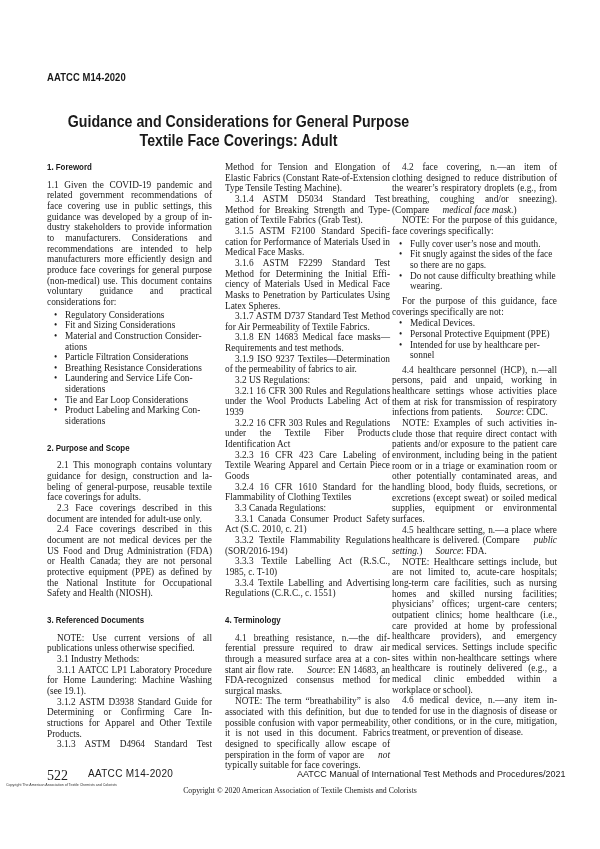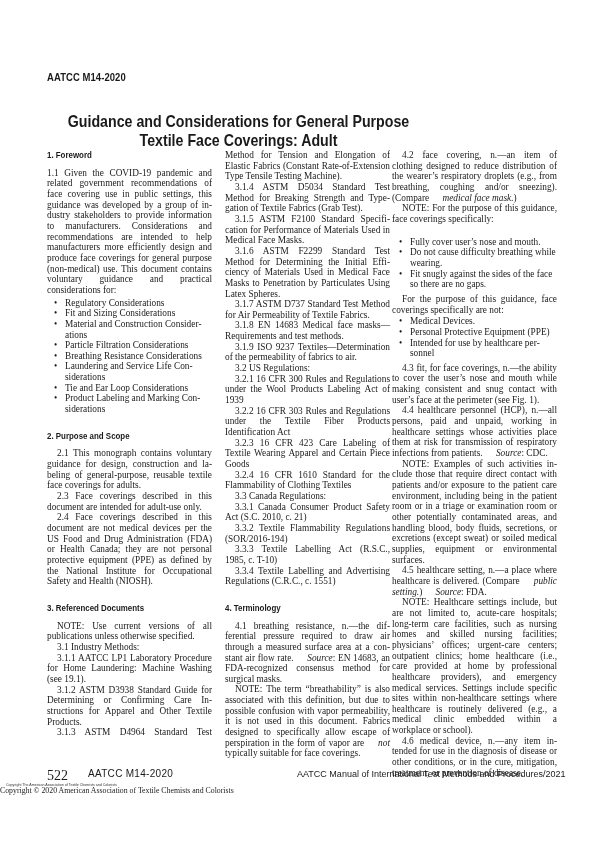--- a/index.html
+++ b/index.html
@@ -1,37 +1,37 @@
 <!DOCTYPE html>
 <html><head>
 <meta charset="utf-8">
 <style>
   html, body { margin:0; padding:0; background:#ffffff; }
   body { width:600px; height:849px; position:relative; overflow:hidden; color:#1a1a1a; }
   .doc-id { position:absolute; left:47px; top:71px; font-family:"Liberation Sans", sans-serif; font-weight:bold; font-size:10.5px; letter-spacing:0.1px; transform:scaleX(0.9); transform-origin:left top; }
   .title { position:absolute; left:0; width:477px; top:112px; text-align:center; font-family:"Liberation Sans", sans-serif; font-weight:bold; font-size:16.5px; line-height:19px; }
   .title span { display:block; transform:scaleX(0.86); }
-  .col { position:absolute; top:150px; width:165px; font-family:"Liberation Serif", serif; font-size:9.3px; line-height:10.65px; text-align:justify; hyphens:manual; }
+  .col { position:absolute; top:162px; width:165px; font-family:"Liberation Serif", serif; font-size:9.3px; line-height:10.65px; text-align:justify; hyphens:manual; }
   .col-left { left:47px; }
   .col-mid { left:225px; }
   .col-right { left:392px; }
   .h { font-family:"Liberation Sans", sans-serif; font-weight:bold; font-size:8.6px; margin:0 0 7px 0; transform:scaleX(0.92); transform-origin:left; text-align:left; }
   .h.gap { margin-top:16px; }
   p { margin:0; }
   .ind { text-indent:10px; }
   ul { list-style:none; margin:2px 0 3px 0; padding:0; }
   ul li { position:relative; padding-left:18px; text-align:left; }
   ul li::before { content:"\2022"; position:absolute; left:7px; }
   .b { font-weight:normal; }
   .i { font-style:italic;padding-left:11px; }
   .footer-page { position:absolute; left:47px; top:768px; font-family:Liberation Serif, serif; font-size:14px; }
   .footer-code { position:absolute; left:88px; top:768px; font-family:"Liberation Sans", sans-serif; font-size:10px; letter-spacing:0.3px; }
   .footer-manual { position:absolute; left:297px; top:768px; font-family:"Liberation Sans", sans-serif; font-size:9.7px; transform:scaleX(0.93); transform-origin:left top; }
   .footer-small { position:absolute; left:6px; top:783px; font-family:"Liberation Sans", sans-serif; font-size:3.6px; color:#333; }
-  .footer-copy { position:absolute; left:0; width:600px; text-align:left; top:786px; font-family:"Liberation Serif", serif; font-size:7.8px; }
+  .footer-copy { position:absolute; left:0; width:600px; text-align:center; top:786px; font-family:"Liberation Serif", serif; font-size:7.8px; }
 </style>
 </head>
 <body>
 
 <div class="doc-id">AATCC  M14-2020</div>
 <div class="title">
   <span>Guidance and Considerations for General Purpose</span>
   <span>Textile Face Coverings: Adult</span>
 </div>
 
@@ -84,32 +84,31 @@
   <p class="ind">3.3.4 Textile Labelling and Advertising Regulations (C.R.C., c. 1551)</p>
 
   <div class="h gap">4. Terminology</div>
   <p class="ind"><span>4.1 </span><span class="b">breathing resistance,</span><span> n.—the dif­ferential pressure required to draw air through a measured surface area at a con­stant air flow rate. </span><span class="i">Source</span><span>: EN 14683, an FDA-recognized consensus method for surgical masks.</span></p>
   <p class="ind"><span>NOTE: The term “breathability” is also associated with this definition, but due to possible confusion with vapor per­meability, it is not used in this document. Fabrics designed to specifically allow es­cape of perspiration in the form of vapor are </span><span class="i">not</span><span> typically suitable for face cover­ings.</span></p>
 </div>
 
 <div class="col col-right">
   <p class="ind"><span>4.2 </span><span class="b">face covering,</span><span> n.—an item of clothing designed to reduce distribution of the wearer’s respiratory droplets (e.g., from breathing, coughing and/or sneez­ing). (Compare </span><span class="i">medical face mask.</span><span>)</span></p>
   <p class="ind">NOTE: For the purpose of this guid­ance, face coverings specifically:</p>
-  <ul style="margin:12px 0 4px 0;">
+  <ul style="margin:2px 0 4px 0;">
     <li>Fully cover user’s nose and mouth.</li>
+    <li>Fit snugly against the sides of the face so there are no gaps.</li>
     <li>Do not cause difficulty breathing while wearing.</li>
-    <li>Fit snugly against the sides of the face so there are no gaps.</li>
   </ul>
   <p class="ind">For the purpose of this guidance, face coverings specifically are not:</p>
   <ul style="margin:1px 0 4px 0;">
     <li>Medical Devices.</li>
     <li>Personal Protective Equipment (PPE)</li>
     <li>Intended for use by healthcare per­sonnel</li>
   </ul>
-  <p class="ind"><span>4.3 </span><span class="b">fit,</span><span> for face coverings, n.—the abil­ity to cover the user’s nose and mouth while making consistent and snug contact with user’s face at the perimeter (see Fig. 1).</span></p>
   <p class="ind"><span>4.4 </span><span class="b">healthcare personnel (HCP),</span><span> n.—all persons, paid and unpaid, working in healthcare settings whose activities place them at risk for transmission of respira­tory infections from patients. </span><span class="i">Source</span><span>: CDC.</span></p>
   <p class="ind">NOTE: Examples of such activities in­clude those that require direct contact with patients and/or exposure to the pa­tient care environment, including being in the patient room or in a triage or exam­ination room or other potentially contam­inated areas, and handling blood, body fluids, secretions, or excretions (except sweat) or soiled medical supplies, equip­ment or environmental surfaces.</p>
   <p class="ind"><span>4.5 </span><span class="b">healthcare setting,</span><span> n.—a place where healthcare is delivered. (Compare </span><span class="i">public setting.</span><span>) </span><span class="i">Source</span><span>: FDA.</span></p>
   <p class="ind">NOTE: Healthcare settings include, but are not limited to, acute-care hospi­tals; long-term care facilities, such as nursing homes and skilled nursing facili­ties; physicians’ offices; urgent-care cen­ters; outpatient clinics; home healthcare (i.e., care provided at home by profes­sional healthcare providers), and emer­gency medical services. Settings include specific sites within non-healthcare set­tings where healthcare is routinely deliv­ered (e.g., a medical clinic embedded within a workplace or school).</p>
   <p class="ind"><span>4.6 </span><span class="b">medical device,</span><span> n.—any item in­tended for use in the diagnosis of disease or other conditions, or in the cure, mitiga­tion, treatment, or prevention of disease.</span></p>
 </div>
 
 <div class="footer-page">522</div>
 <div class="footer-code">AATCC M14-2020</div>
 <div class="footer-manual">AATCC Manual of International Test Methods and Procedures/2021</div>

